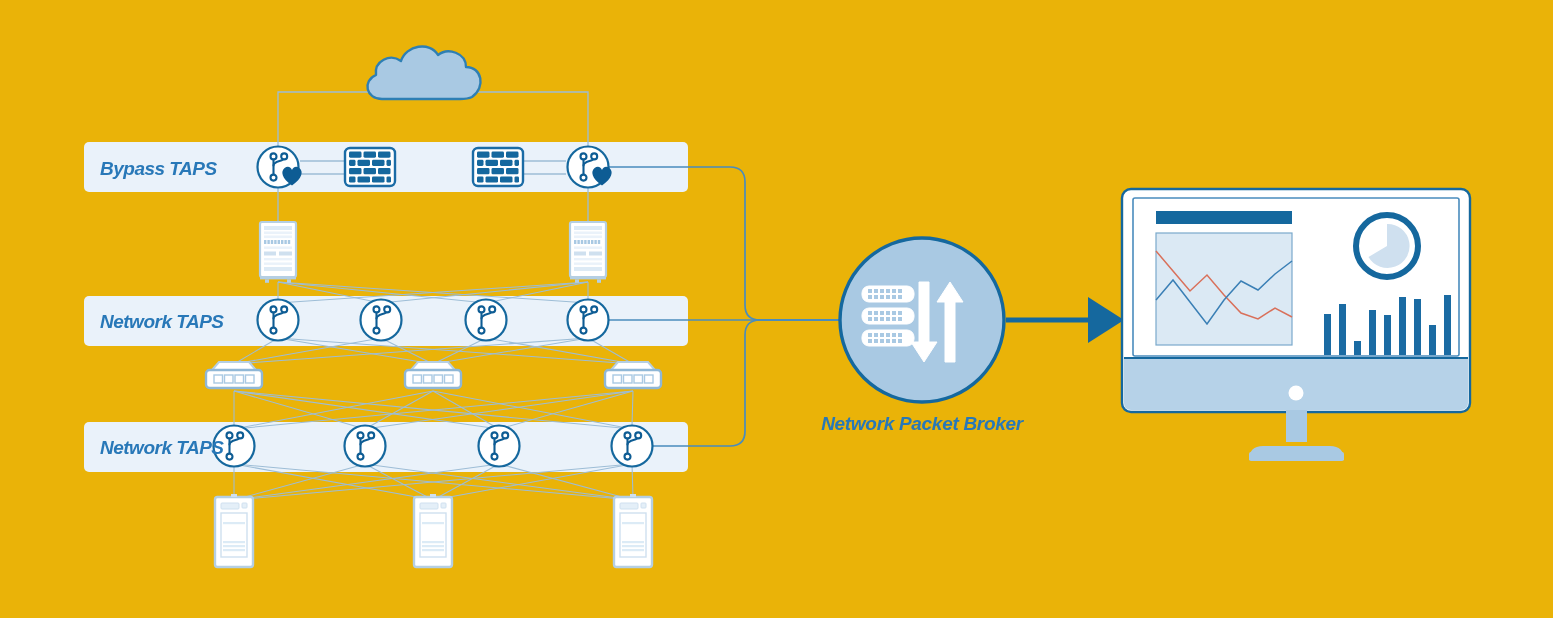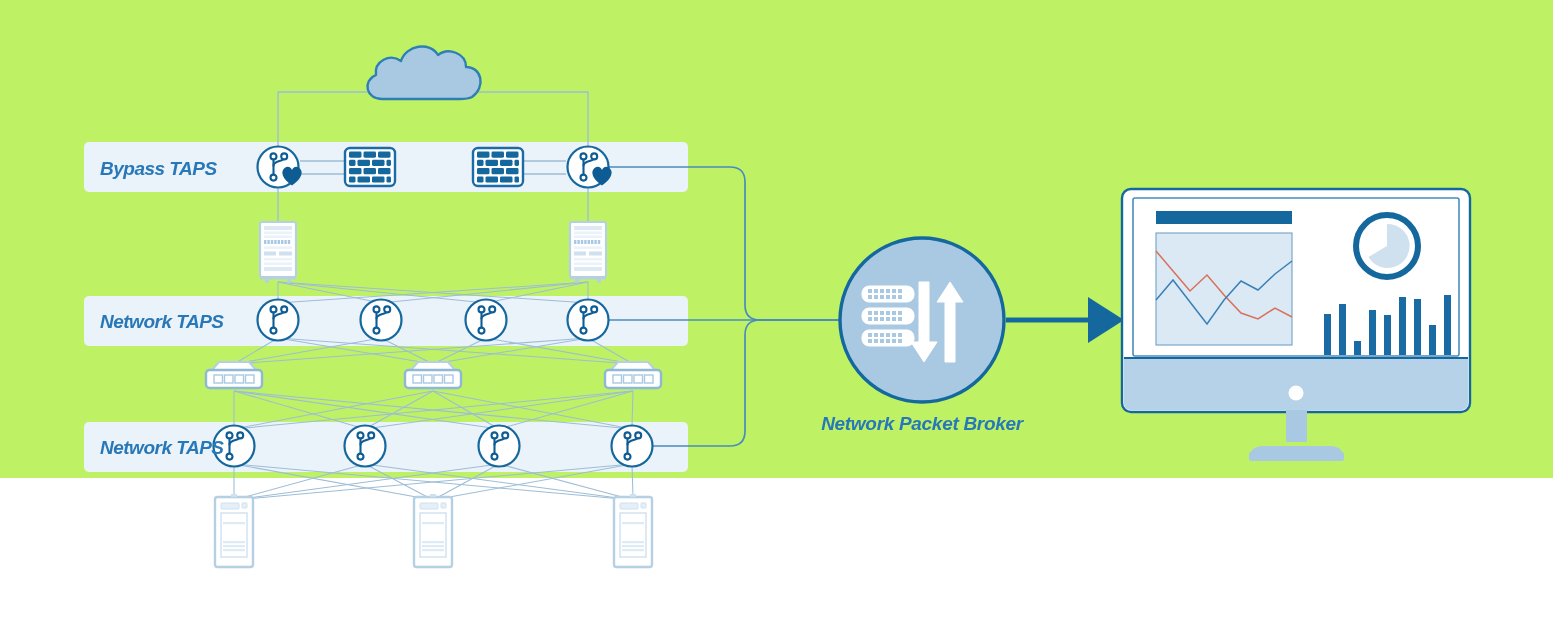--- a/index.html
+++ b/index.html
@@ -1,18 +1,18 @@
 <!DOCTYPE html>
 <html><head>
 <meta charset="utf-8">
 <style>
   html,body{margin:0;padding:0;background:#ffffff;}
   body{width:1553px;height:618px;overflow:hidden;
        font-family:"Liberation Sans","DejaVu Sans",sans-serif;}
-  #stage{position:relative;width:1553px;height:478px;background:#bef264;}
+  #stage{position:relative;width:1553px;height:618px;background:#eab308;}
   #stage svg{position:absolute;left:0;top:0;}
   .zone-label{
     font-style:italic;font-weight:700;
     font-family:"Liberation Sans","DejaVu Sans",sans-serif;
     fill:#2878b8;letter-spacing:-0.5px;
   }
   .npb-label{
     font-style:italic;font-weight:700;font-size:19px;
     font-family:"Liberation Sans","DejaVu Sans",sans-serif;
     fill:#2878b8;letter-spacing:-0.3px;

